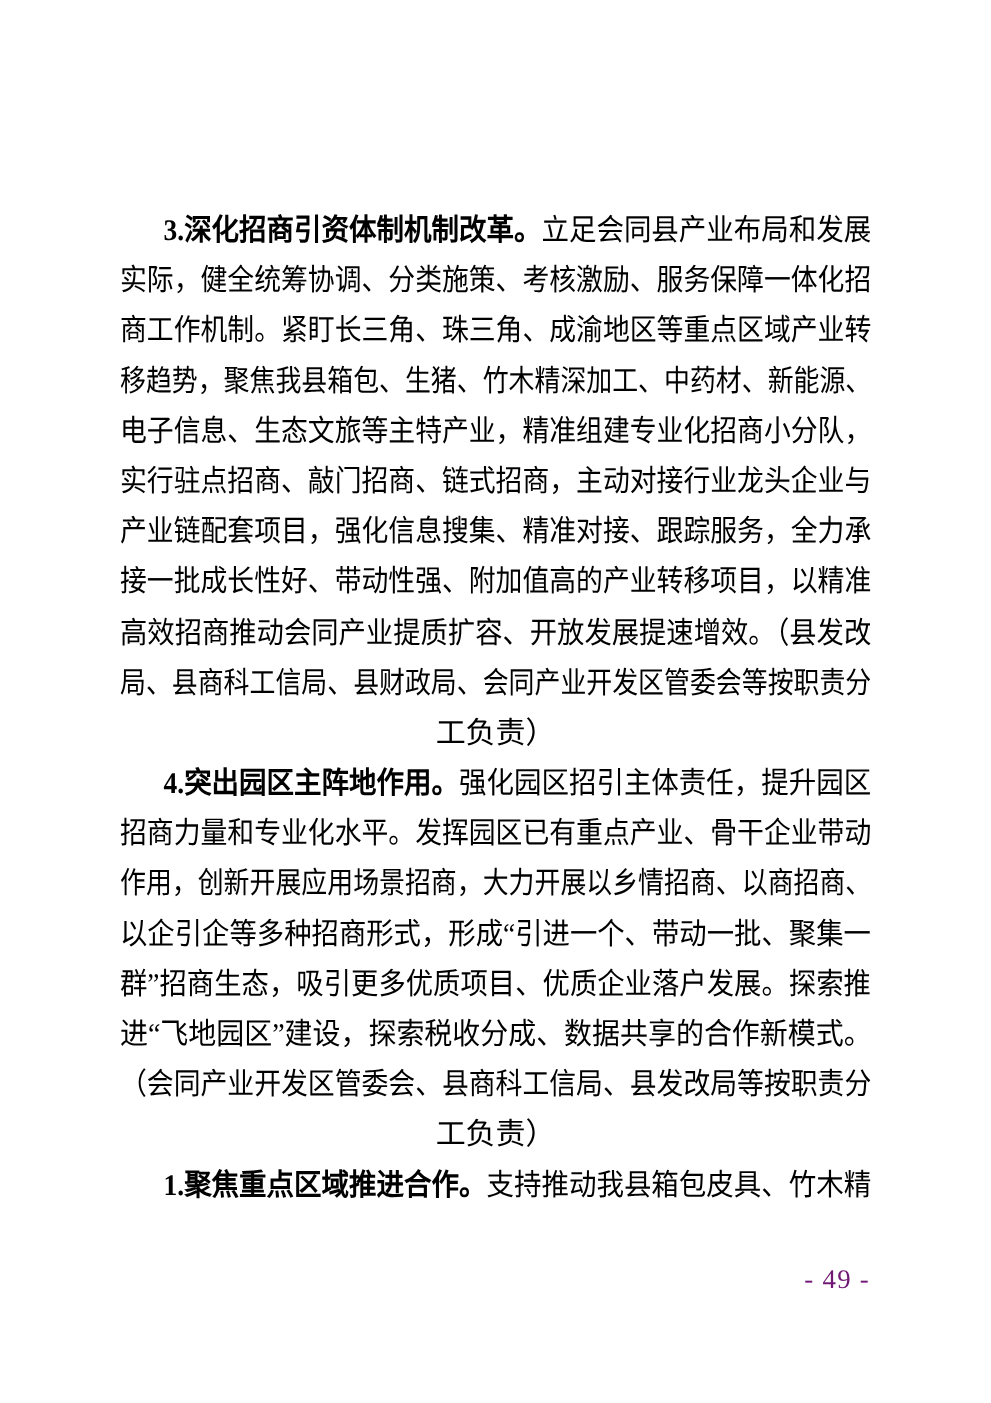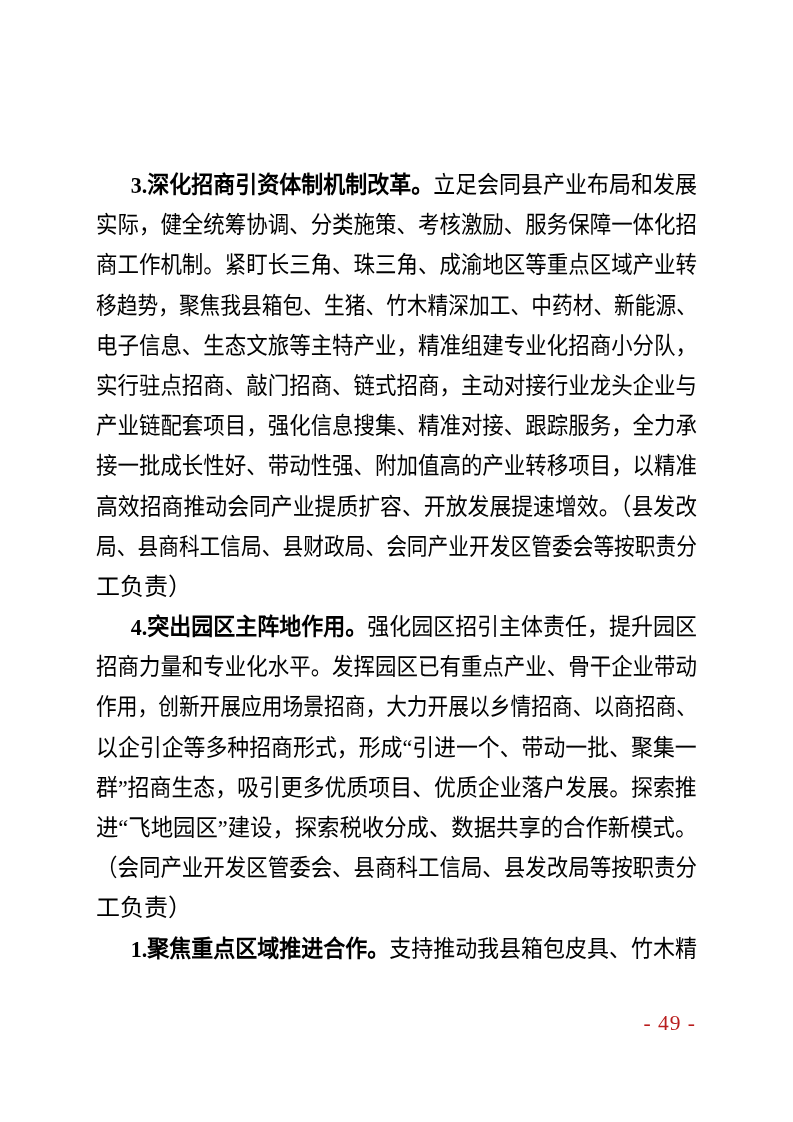--- a/index.html
+++ b/index.html
@@ -21,41 +21,41 @@
     left: 96px;
     top: 141px;
     width: 601px;
     margin-top: 24px;
   }
   .line {
     font-size: 24px;
     line-height: 40.2px;
     height: 40.2px;
     white-space: nowrap;
-    text-align: left;
+    text-align: center;
     letter-spacing: 0;
   }
   .line.justify {
     text-align: justify;
     text-align-last: justify;
   }
   .line.indent {
     text-indent: 38px;
   }
   .seg { font-weight: 400; }
   .seg.bold { font-weight: 700; }
   .page-number {
     position: absolute;
     top: 1008px;
     right: 97px;
     font-size: 21.5px;
     line-height: 30px;
     letter-spacing: 1px;
     font-family: "Liberation Serif", "DejaVu Serif", serif;
-    color: #b91c1c;
+    color: #701a75;
     white-space: pre;
   }
 </style>
 </head>
 <body>
 
 <div class="page">
   <div class="doc-body">
       <div class="line indent justify" style="transform-origin: left center; transform: scaleX(0.916159);"><span class="seg bold">3.深化招商引资体制机制改革。</span><span class="seg">立足会同县产业布局和发展</span></div>
       <div class="line justify" style="transform-origin: left center; transform: scaleX(0.894345);"><span class="seg">实际，健全统筹协调、分类施策、考核激励、服务保障一体化招</span></div>

